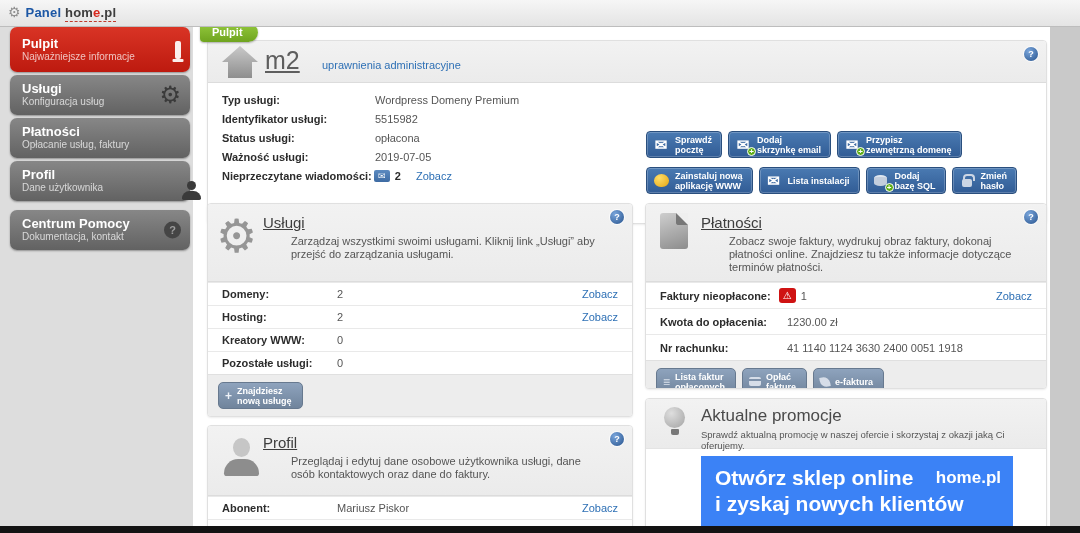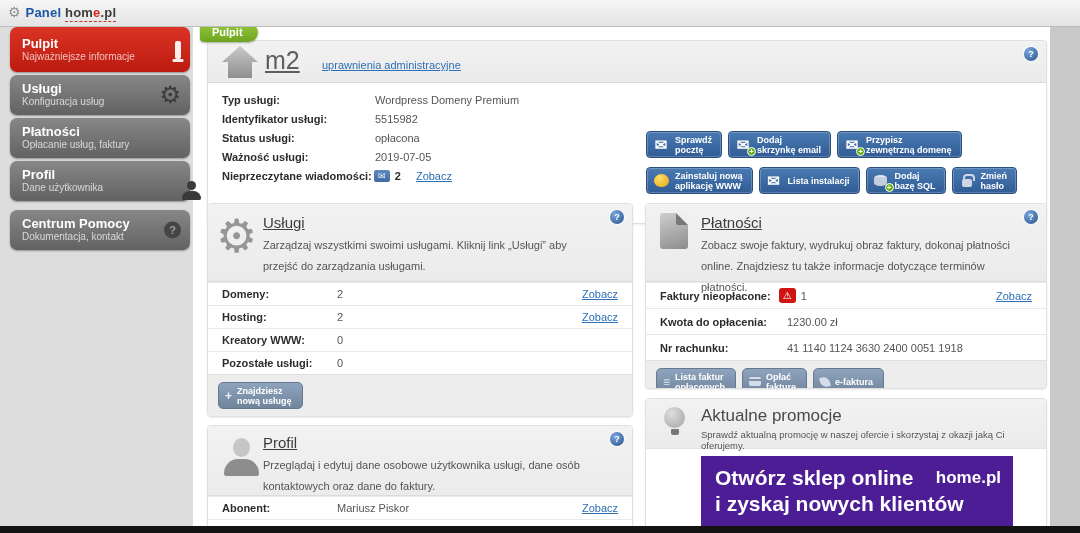--- a/index.html
+++ b/index.html
@@ -55,27 +55,27 @@
   .card { position:absolute; background:#fff; border:1px solid #e0e0e0; border-radius:4px;
     box-shadow:0 1px 2px rgba(0,0,0,.08); overflow:hidden; }
   .card-head { background:linear-gradient(#f2f2f2,#ebebeb); border-bottom:1px solid #dcdcdc; position:relative; }
   .help { position:absolute; top:6px; right:8px; width:14px; height:14px; border-radius:50%;
     background:radial-gradient(circle at 35% 30%,#7aa6dc,#27538d); color:#fff; font-size:9px;
     font-weight:bold; text-align:center; line-height:14px; cursor:pointer; box-shadow:0 0 0 1px rgba(255,255,255,.7); }
   .row { display:flex; align-items:center; padding:0 14px; border-top:1px solid #e9e9e9; background:#fff; }
   .row:first-child { border-top:none; }
   .lbl { font-weight:bold; color:#2c2c2c; }
   .val { color:#555; }
-  .link { color:#2e70b5; text-decoration:underline; cursor:pointer;padding-left:11px; }
+  .link { color:#2e70b5; cursor:pointer;padding-left:11px; }
   .zright { margin-left:auto; }
   .card-foot { background:#ededed; border-top:1px solid #e0e0e0; display:flex; gap:6px; padding:7px 10px; }
 
   
   .head-title { font-size:15px; color:#3d3d3d; text-decoration:underline; cursor:pointer; }
-  .head-desc { font-size:11px; color:#555; line-height:21px; margin-top:4px; }
+  .head-desc { font-size:11px; color:#555; line-height:13px; margin-top:4px;margin-left:28px; }
 
   
   .main-card { left:207px; top:40px; width:840px; height:184px; }
   .main-head { height:42px; }
   .icon-house { position:absolute; left:13px; top:4px; }
   .m2-title { position:absolute; left:57px; top:4px; font-size:25px; color:#5e5e5e;
     text-decoration:underline; cursor:pointer; line-height:30px; }
   .admin-link { position:absolute; left:103px; top:18px; font-size:11px; }
   .main-body { position:relative; padding:7px 14px 0 14px; height:112px; }
   .svc-row { display:flex; height:19px; align-items:center; }
@@ -135,21 +135,21 @@
   
   .promo-card { left:645px; top:398px; width:402px; height:135px; }
   .promo-head { height:50px; padding:7px 30px 0 55px; border-bottom:1px solid #e4e4e4; }
   .promo-title { font-size:17px; color:#4a4a4a; }
   .promo-desc { font-size:9.5px; color:#555; margin-top:3px; }
   .icon-bulb { position:absolute; left:17px; top:8px; width:24px; height:36px; }
   .icon-bulb::before { content:''; position:absolute; left:1px; top:0; width:21px; height:21px;
     border-radius:50%; background:radial-gradient(circle at 35% 30%,#dedede,#a3a3a3); }
   .icon-bulb::after { content:''; position:absolute; left:8px; top:22px; width:8px; height:6px;
     background:#787878; border-radius:1px 1px 2px 2px; }
-  .banner { position:absolute; left:55px; top:57px; width:312px; height:78px; background:#4c1d95;
+  .banner { position:absolute; left:55px; top:57px; width:312px; height:78px; background:#3b82f6;
     color:#fff; cursor:pointer; }
   .banner-line { font-size:21px; font-weight:bold; line-height:26px; }
   .banner-text { position:absolute; left:14px; top:9px; }
   .banner-brand { position:absolute; right:12px; top:12px; font-size:17px; font-weight:bold; }
 
   
   .profile-card { left:207px; top:425px; width:426px; height:108px; }
   .profile-head { height:70px; padding:8px 30px 0 55px; }
   .icon-person-lg { position:absolute; left:14px; top:10px; width:40px; height:44px; }
   .icon-person-lg::before { content:''; position:absolute; left:11px; top:2px; width:17px; height:19px;

